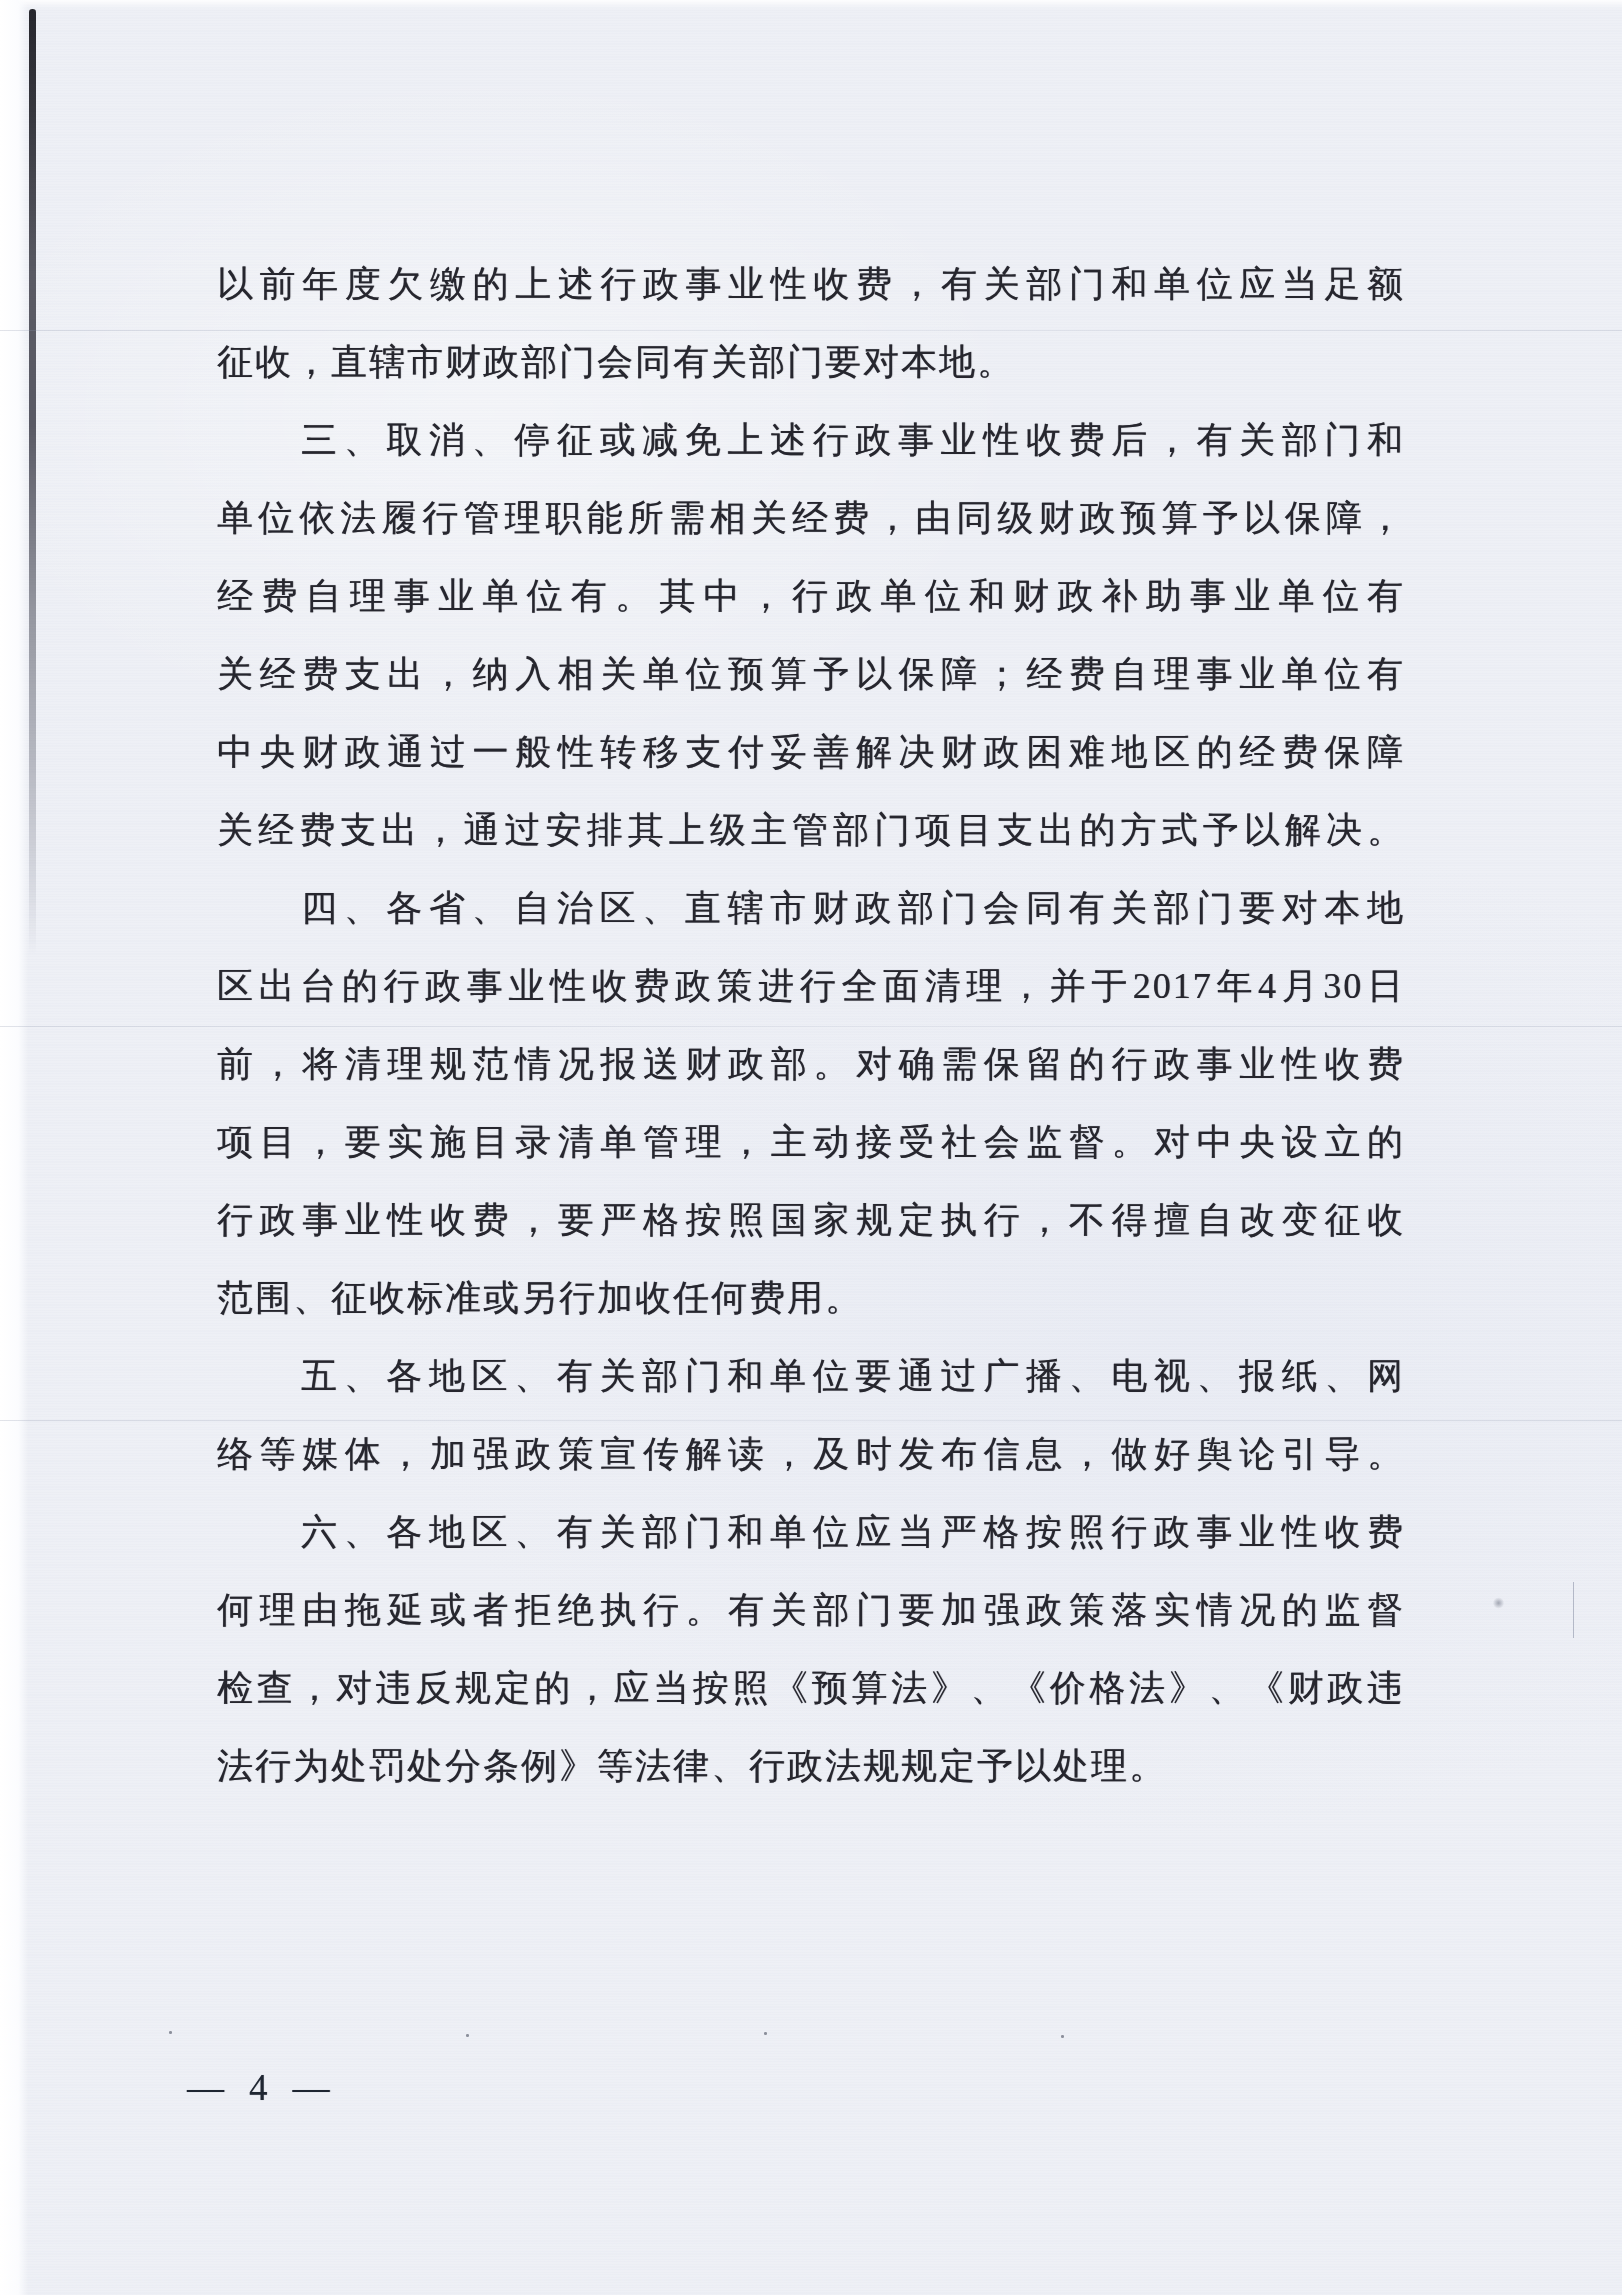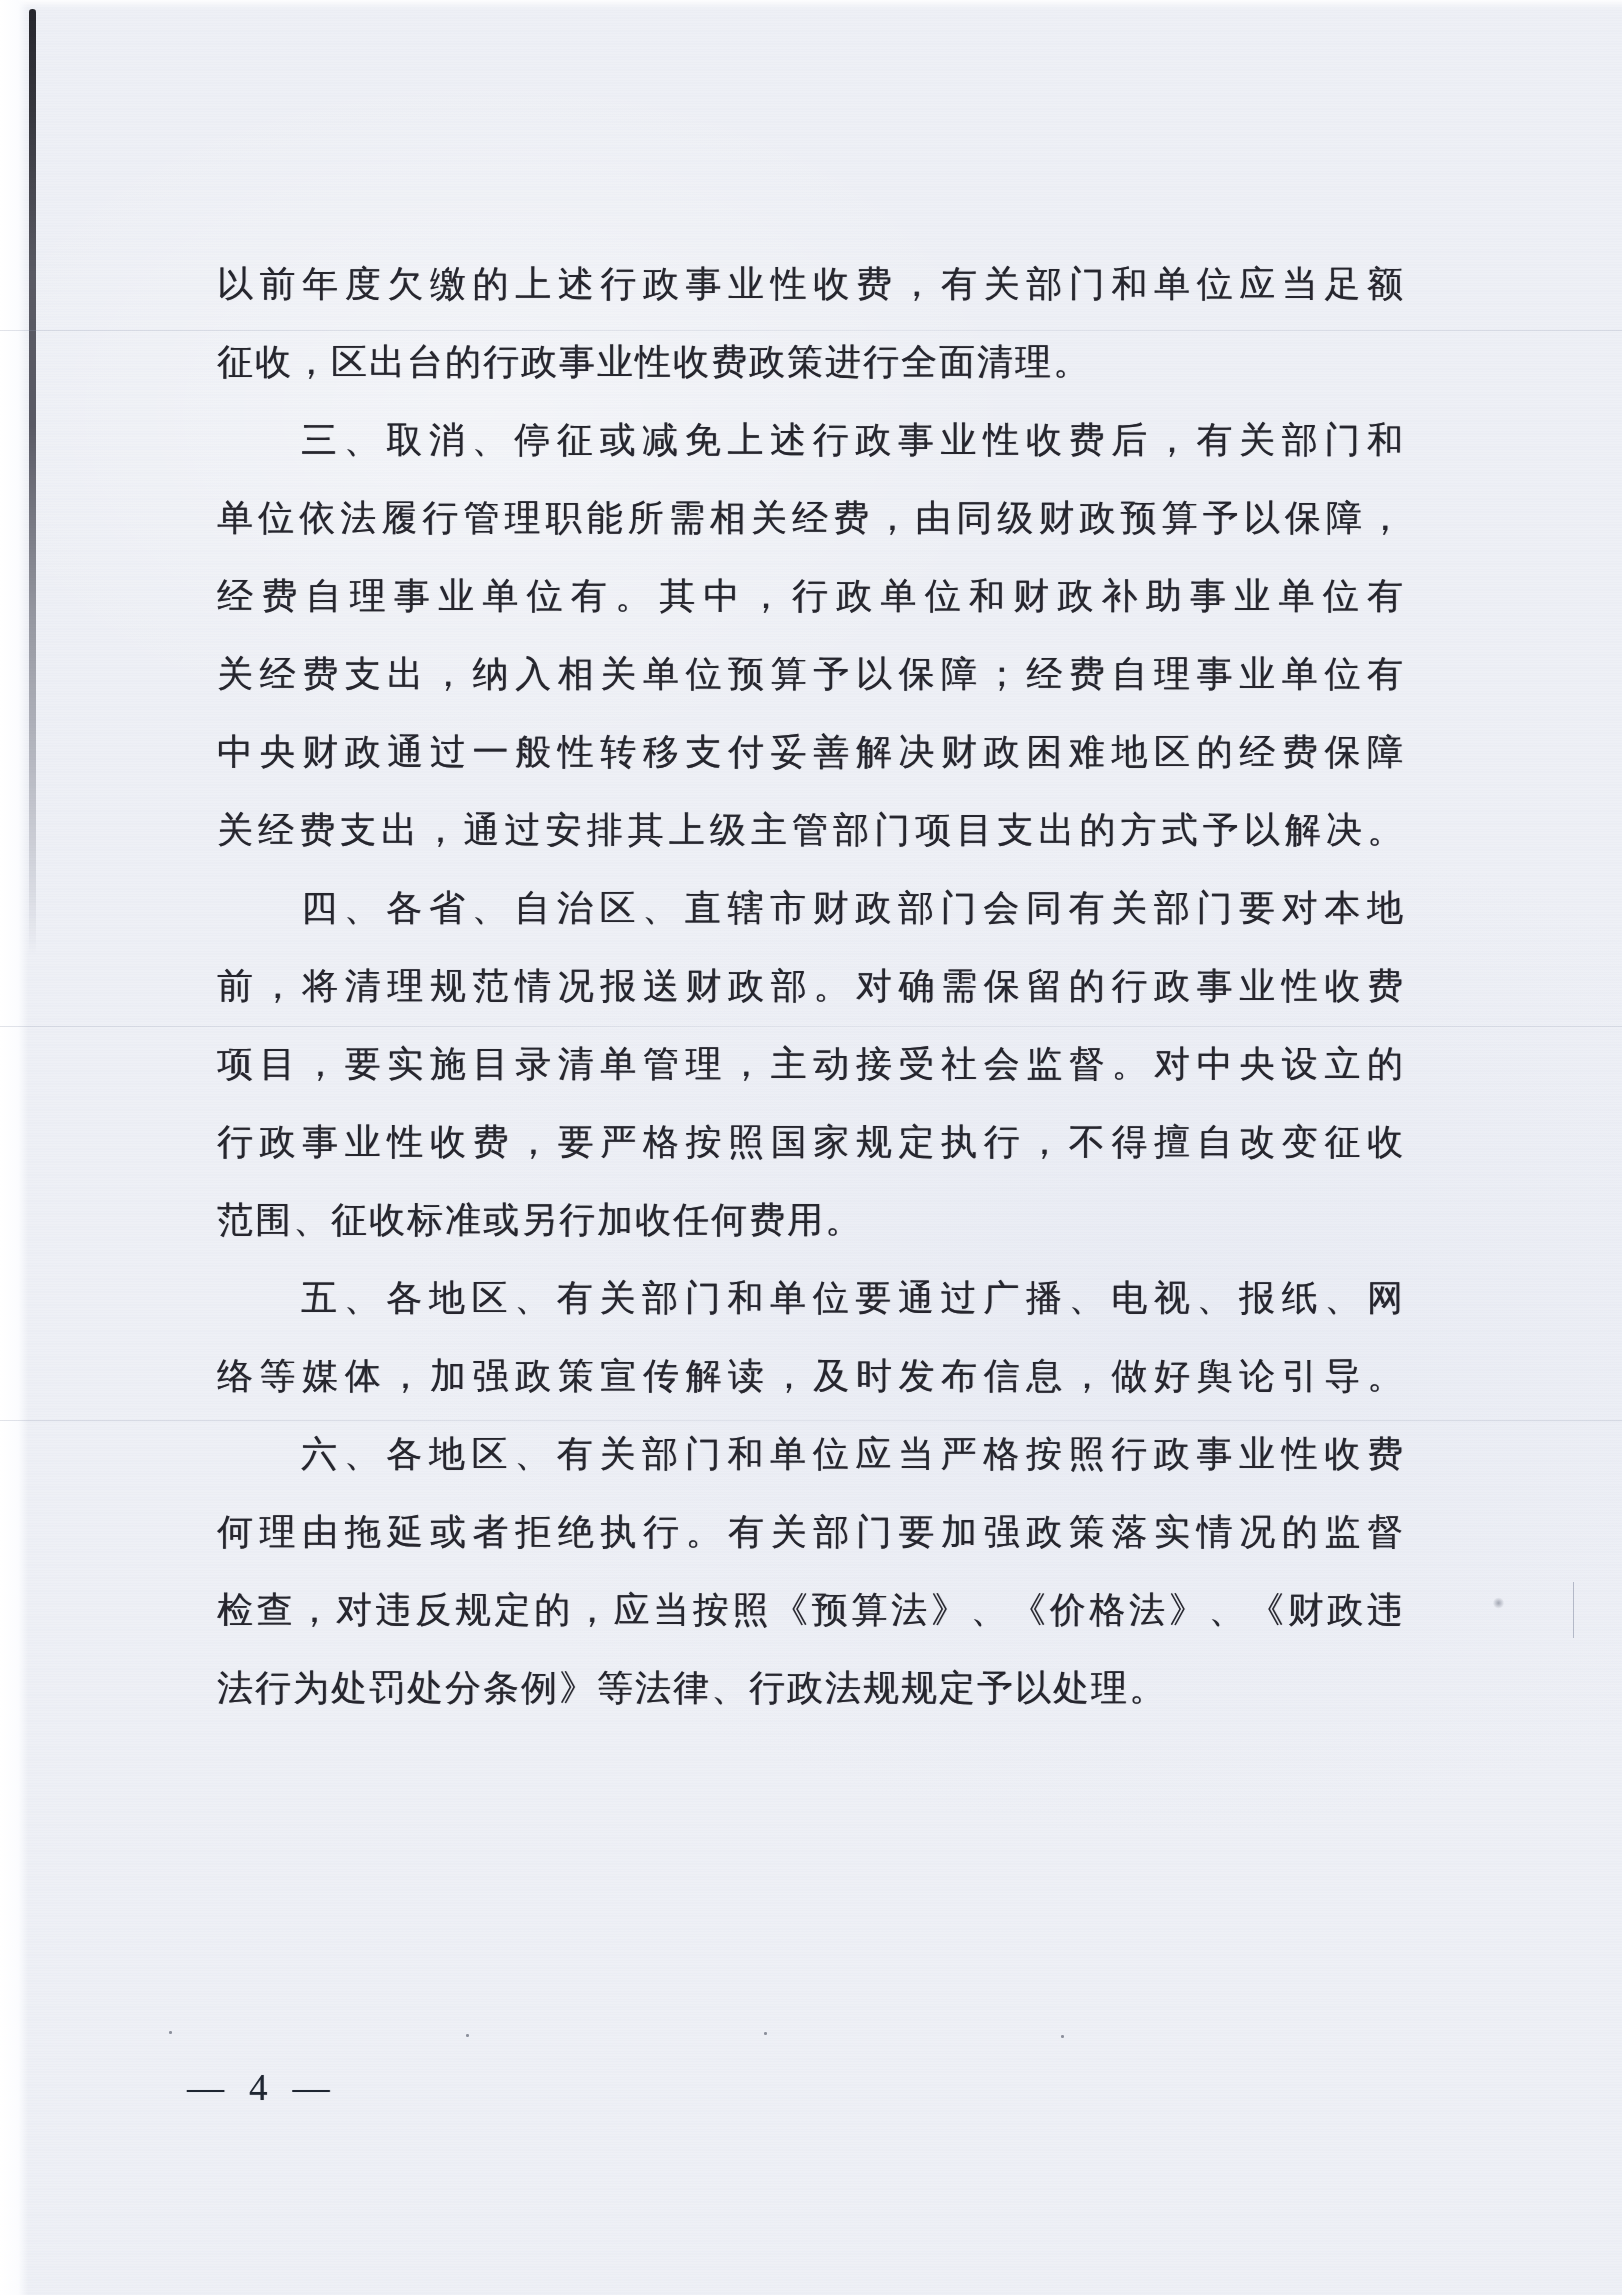--- a/index.html
+++ b/index.html
@@ -134,28 +134,29 @@
   <div class="hline" style="top:1420px;"></div>
   <div class="vline-artifact"></div>
   <div class="smudge"></div>
   <div class="speck" style="left:169px; top:2031px;"></div>
   <div class="speck" style="left:466px; top:2034px;"></div>
   <div class="speck" style="left:764px; top:2032px;"></div>
   <div class="speck" style="left:1061px; top:2035px;"></div>
 
   <div class="textblock">
     <div class="ln j">以前年度欠缴的上述行政事业性收费，有关部门和单位应当足额</div>
-    <div class="ln">征收，区出台的行政事业性收费政策进行全面清理。</div>
+    <div class="ln">征收，直辖市财政部门会同有关部门要对本地。</div>
     <div class="ln j ind">三、取消、停征或减免上述行政事业性收费后，有关部门和</div>
     <div class="ln j">单位依法履行管理职能所需相关经费，由同级财政预算予以保障，</div>
     <div class="ln j">经费自理事业单位有。其中，行政单位和财政补助事业单位有</div>
     <div class="ln j">关经费支出，纳入相关单位预算予以保障；经费自理事业单位有</div>
     <div class="ln j">中央财政通过一般性转移支付妥善解决财政困难地区的经费保障</div>
     <div class="ln j">关经费支出，通过安排其上级主管部门项目支出的方式予以解决。</div>
     <div class="ln j ind">四、各省、自治区、直辖市财政部门会同有关部门要对本地</div>
+    <div class="ln j">区出台的行政事业性收费政策进行全面清理，并于2017年4月30日</div>
     <div class="ln j">前，将清理规范情况报送财政部。对确需保留的行政事业性收费</div>
     <div class="ln j">项目，要实施目录清单管理，主动接受社会监督。对中央设立的</div>
     <div class="ln j">行政事业性收费，要严格按照国家规定执行，不得擅自改变征收</div>
     <div class="ln">范围、征收标准或另行加收任何费用。</div>
     <div class="ln j ind">五、各地区、有关部门和单位要通过广播、电视、报纸、网</div>
     <div class="ln j">络等媒体，加强政策宣传解读，及时发布信息，做好舆论引导。</div>
     <div class="ln j ind">六、各地区、有关部门和单位应当严格按照行政事业性收费</div>
     <div class="ln j">何理由拖延或者拒绝执行。有关部门要加强政策落实情况的监督</div>
     <div class="ln j">检查，对违反规定的，应当按照《预算法》、《价格法》、《财政违</div>
     <div class="ln">法行为处罚处分条例》等法律、行政法规规定予以处理。</div>

